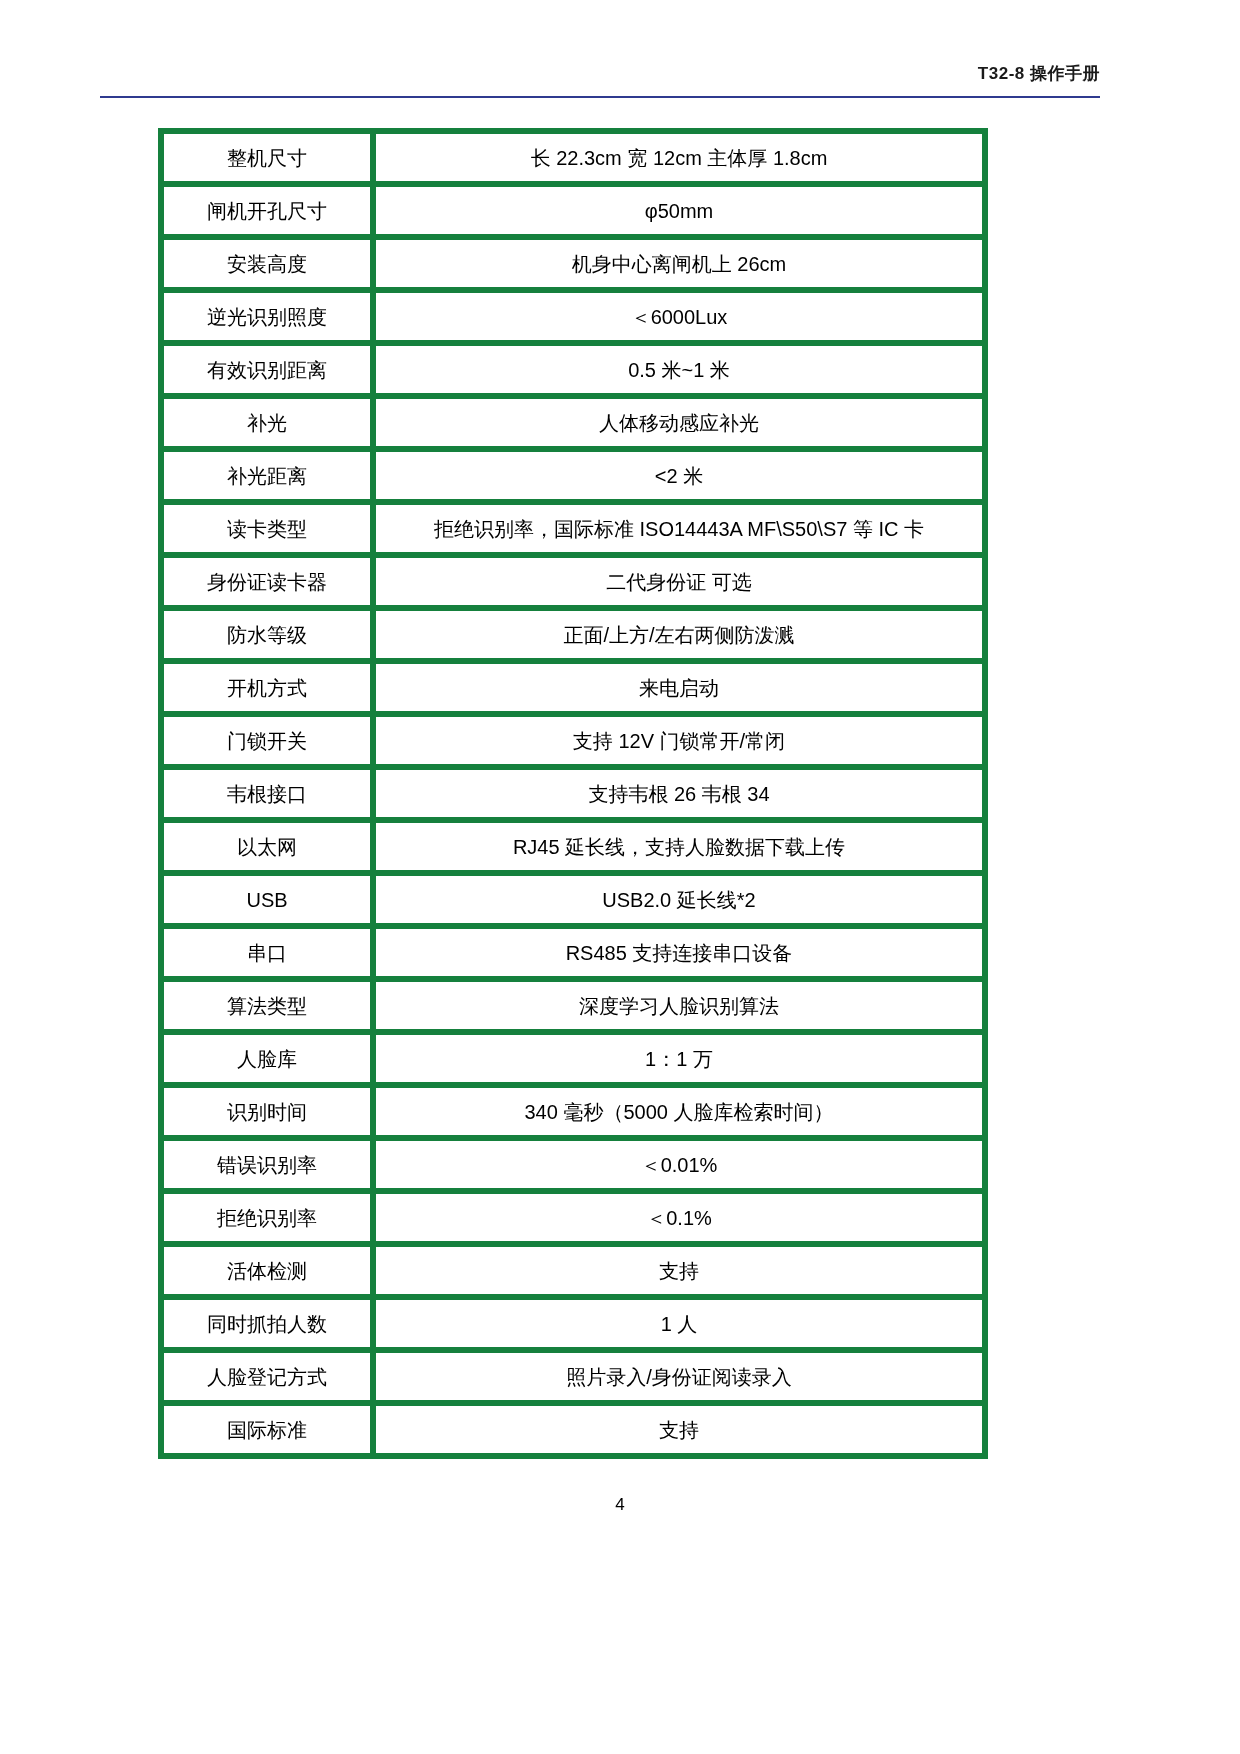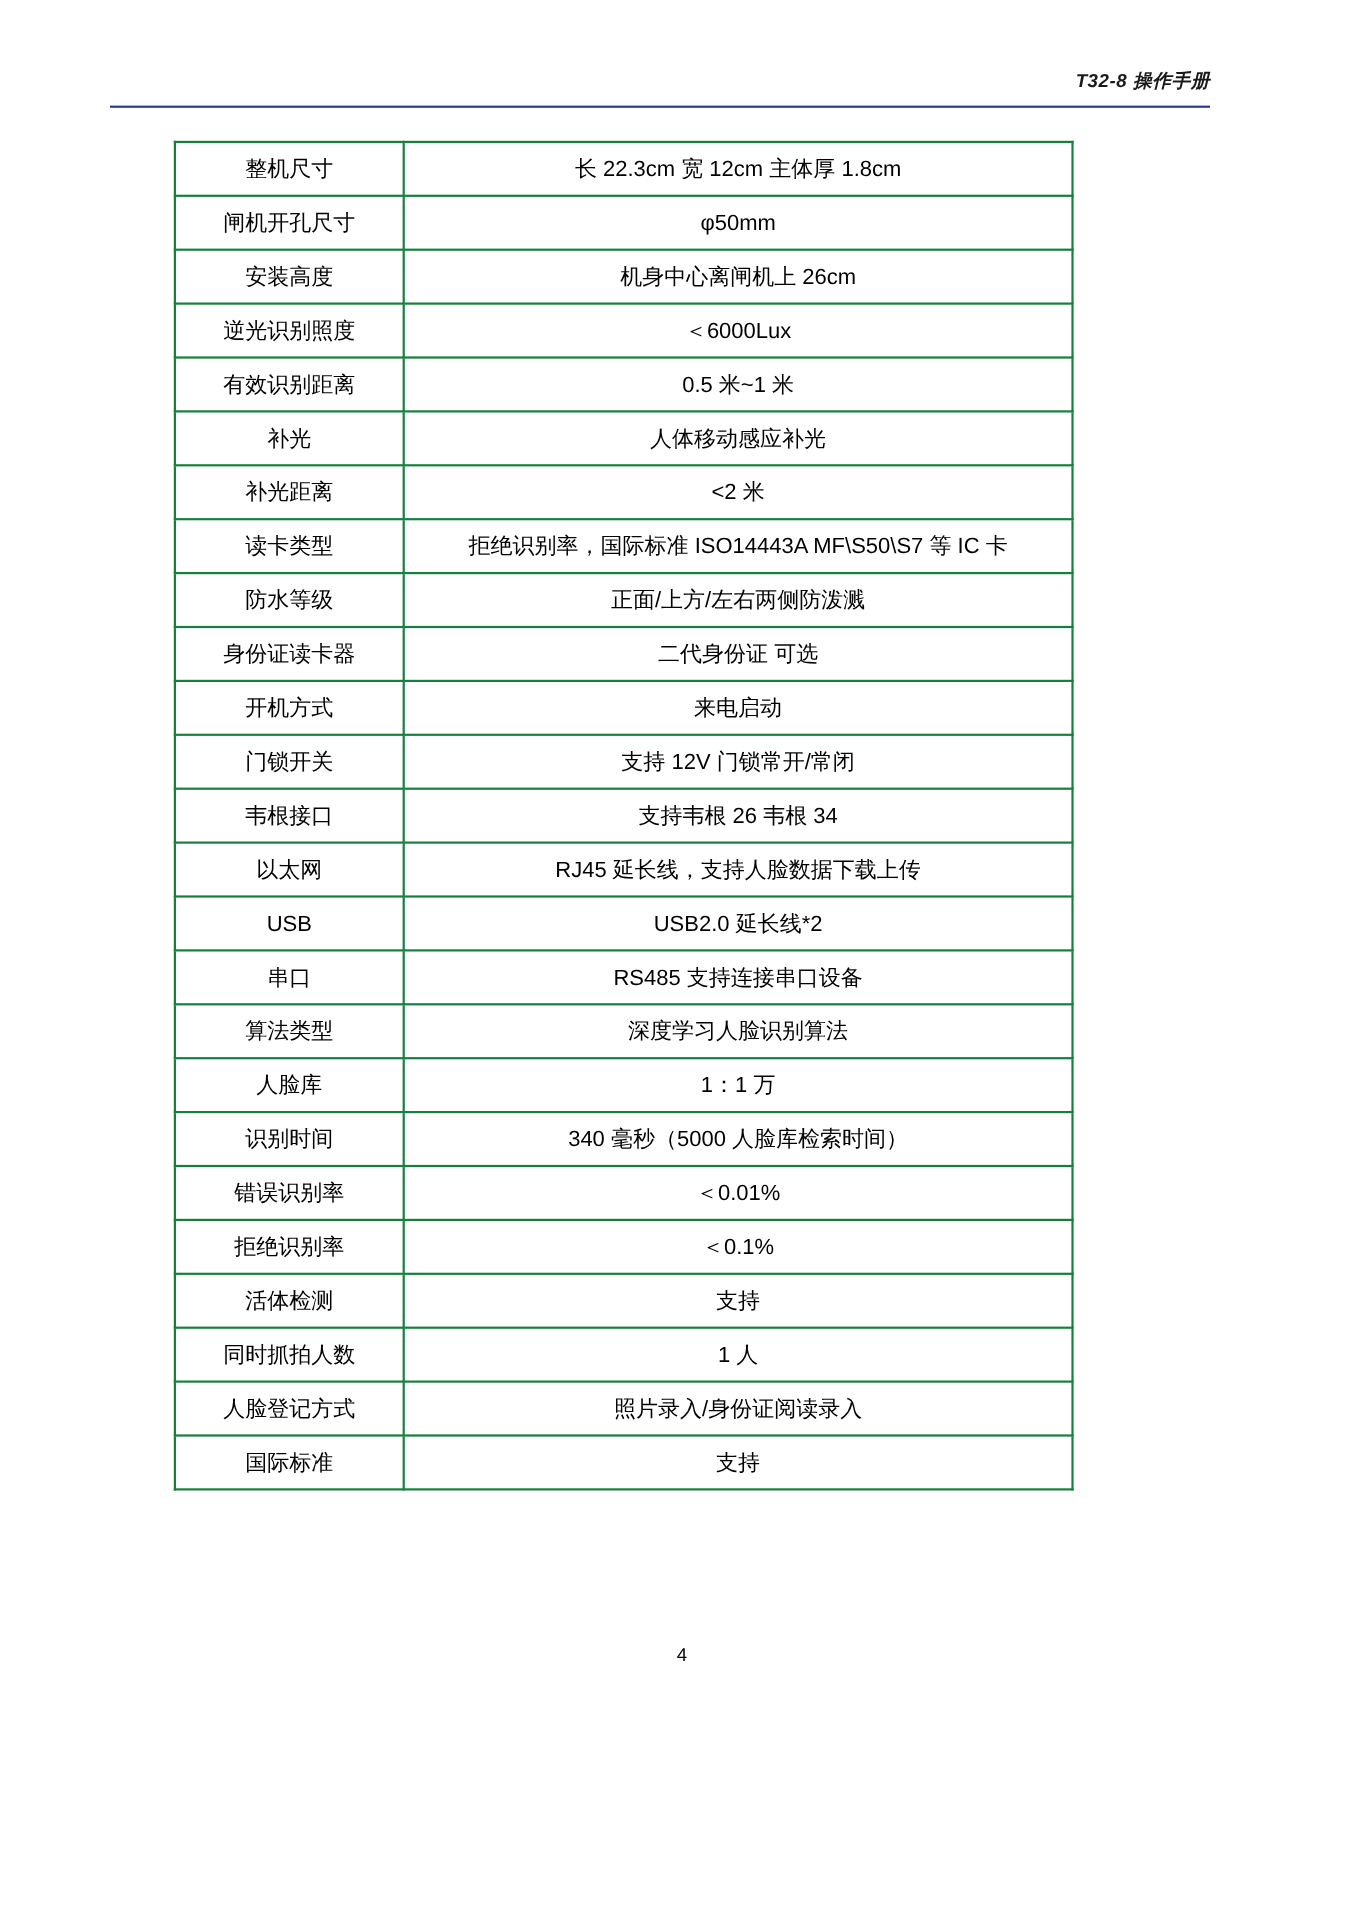--- a/index.html
+++ b/index.html
@@ -30,21 +30,20 @@
   }
   .header-title {
     position: absolute;
     right: 0;
     top: 0;
     font-size: 17px;
     font-weight: bold;
     letter-spacing: 0.5px;
     color: #1a1a1a;
     white-space: nowrap;
-    font-style: italic;
   }
   .header-rule {
     position: absolute;
     left: 0;
     right: 0;
     top: 34px;
     height: 2px;
     background: #2f3a8f;
   }
   .spec-table-wrap {
@@ -52,21 +51,21 @@
     top: 128px;
     left: 158px;
     width: 788px;
   }
   table.spec-table {
     border-collapse: collapse;
     width: 788px;
     table-layout: fixed;
   }
   table.spec-table td {
-    border: 2px solid #15803d;
+    border: 6px solid #15803d;
     height: 47px;
     padding: 0 6px;
     font-size: 20px;
     text-align: center;
     vertical-align: middle;
     line-height: 1.2;
     color: #000000;
   }
   table.spec-table td.label-cell {
     width: 194px;
@@ -123,26 +122,26 @@
           </tr>
           <tr>
             <td class="label-cell">补光距离</td>
             <td class="value-cell">&lt;2 米</td>
           </tr>
           <tr>
             <td class="label-cell">读卡类型</td>
             <td class="value-cell">拒绝识别率，国际标准 ISO14443A MF\S50\S7 等 IC 卡</td>
           </tr>
           <tr>
+            <td class="label-cell">身份证读卡器</td>
+            <td class="value-cell">二代身份证 可选</td>
+          </tr>
+          <tr>
             <td class="label-cell">防水等级</td>
             <td class="value-cell">正面/上方/左右两侧防泼溅</td>
-          </tr>
-          <tr>
-            <td class="label-cell">身份证读卡器</td>
-            <td class="value-cell">二代身份证 可选</td>
           </tr>
           <tr>
             <td class="label-cell">开机方式</td>
             <td class="value-cell">来电启动</td>
           </tr>
           <tr>
             <td class="label-cell">门锁开关</td>
             <td class="value-cell">支持 12V 门锁常开/常闭</td>
           </tr>
           <tr>

